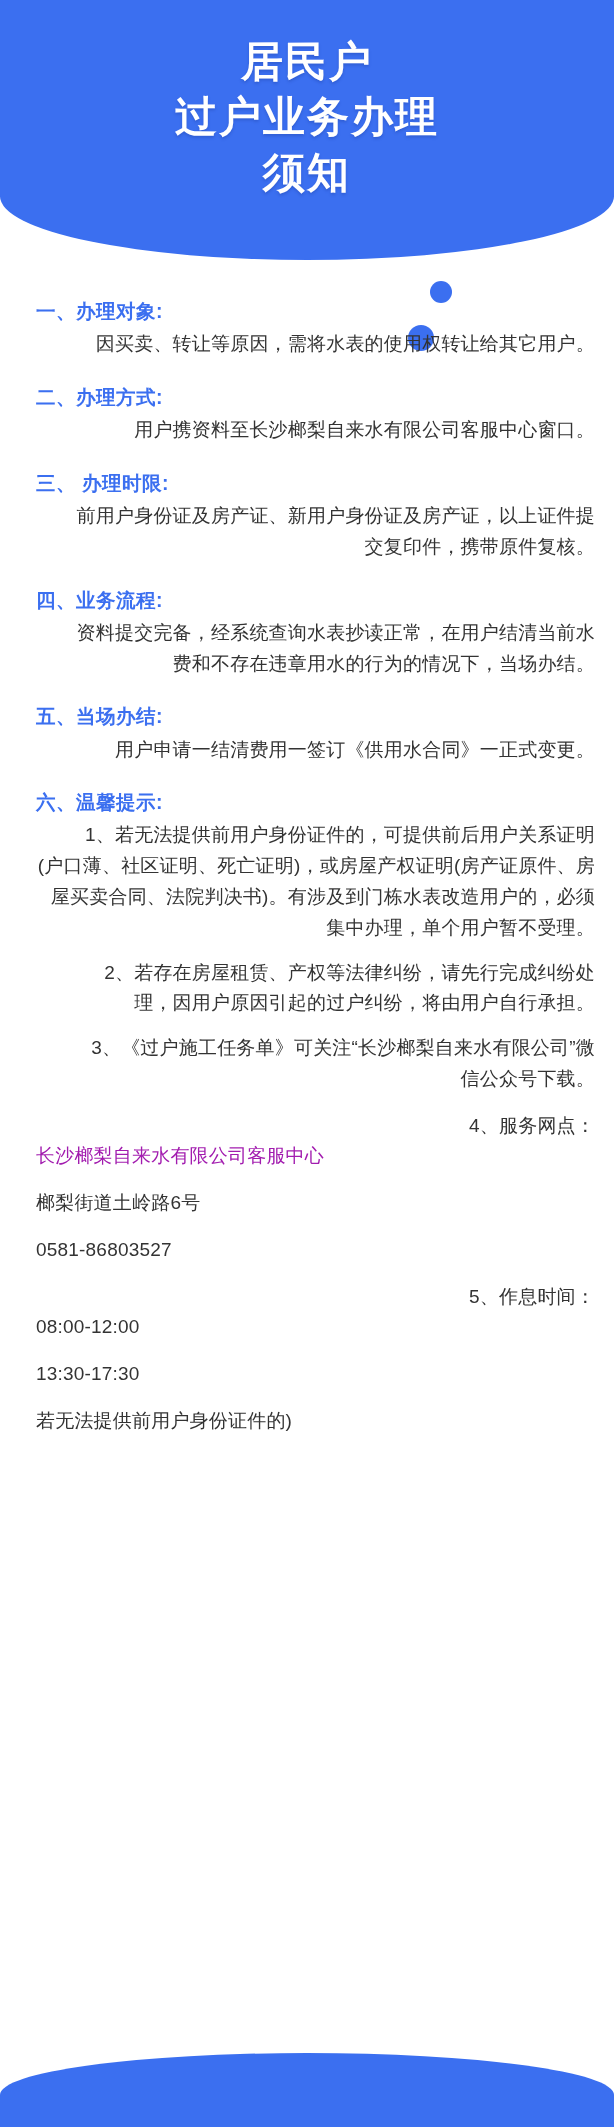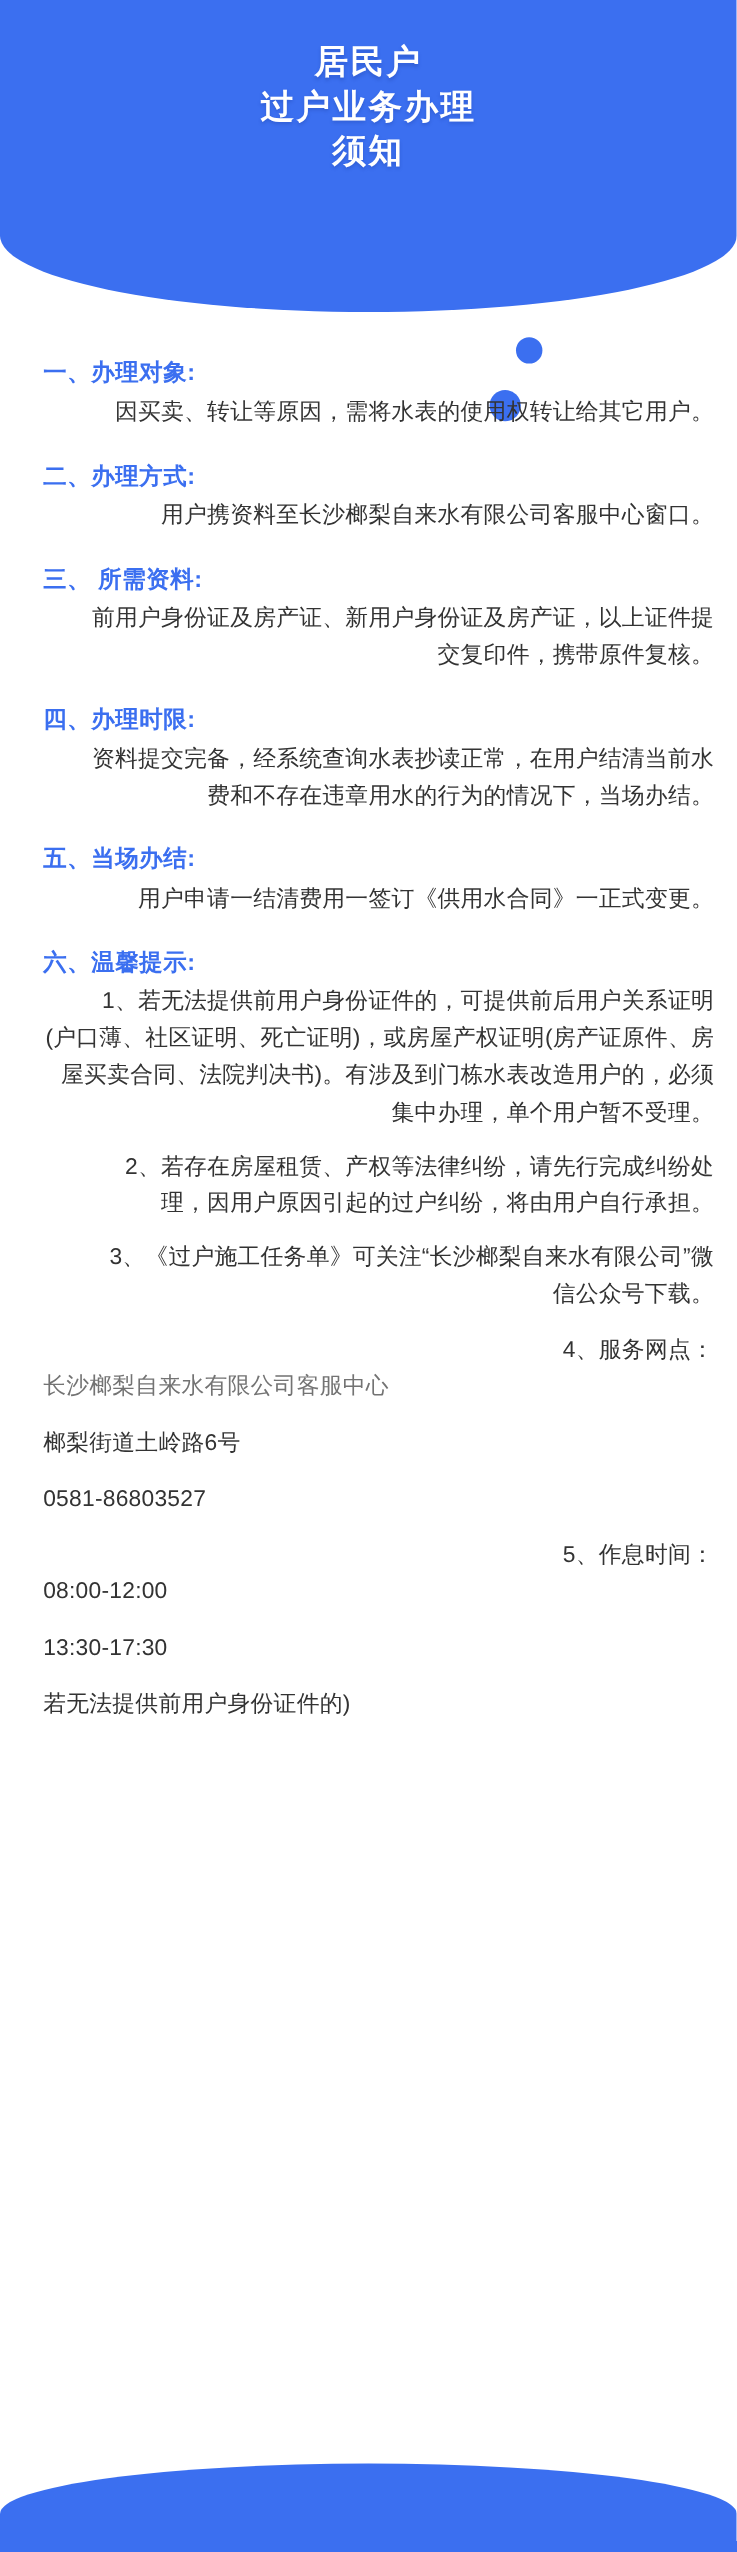--- a/index.html
+++ b/index.html
@@ -28,21 +28,21 @@
     background: #3b6ff0;
     border-bottom-left-radius: 55% 70px;
     border-bottom-right-radius: 55% 70px;
     box-sizing: border-box;
     padding-top: 34px;
     text-align: center;
     overflow: hidden;
   }
   .header-title {
     color: #ffffff;
-    font-size: 28px;
+    font-size: 42px;
     font-weight: bold;
     line-height: 1.32;
     letter-spacing: 2px;
     text-shadow: 0 2px 3px rgba(20,50,140,0.28);
   }
   .header-title .ln {
     display: block;
     white-space: nowrap;
   }
 
@@ -93,21 +93,21 @@
     text-indent: 0;
     margin: 0;
   }
   .para-noindent + .para-noindent {
     margin-top: 16px;
   }
   .block-gap {
     margin-top: 16px;
   }
   .link-line {
-    color: #737373;
+    color: #a21caf;
   }
 
   
   .footer {
     position: absolute;
     left: 0;
     bottom: 0;
     width: 614px;
     height: 74px;
     background: #3b6ff0;
@@ -145,28 +145,28 @@
     </div>
 
     <div class="section">
       <div class="sec-title">二、办理方式:</div>
       <div class="sec-body">
         <p class="para">用户携资料至长沙榔梨自来水有限公司客服中心窗口。</p>
       </div>
     </div>
 
     <div class="section">
-      <div class="sec-title">三、 所需资料:</div>
+      <div class="sec-title">三、 办理时限:</div>
       <div class="sec-body">
         <p class="para">前用户身份证及房产证、新用户身份证及房产证，以上证件提交复印件，携带原件复核。</p>
       </div>
     </div>
 
     <div class="section">
-      <div class="sec-title">四、办理时限:</div>
+      <div class="sec-title">四、业务流程:</div>
       <div class="sec-body">
         <p class="para">资料提交完备，经系统查询水表抄读正常，在用户结清当前水费和不存在违章用水的行为的情况下，当场办结。</p>
       </div>
     </div>
 
     <div class="section">
       <div class="sec-title">五、当场办结:</div>
       <div class="sec-body">
         <p class="para">用户申请一结清费用一签订《供用水合同》一正式变更。</p>
       </div>

